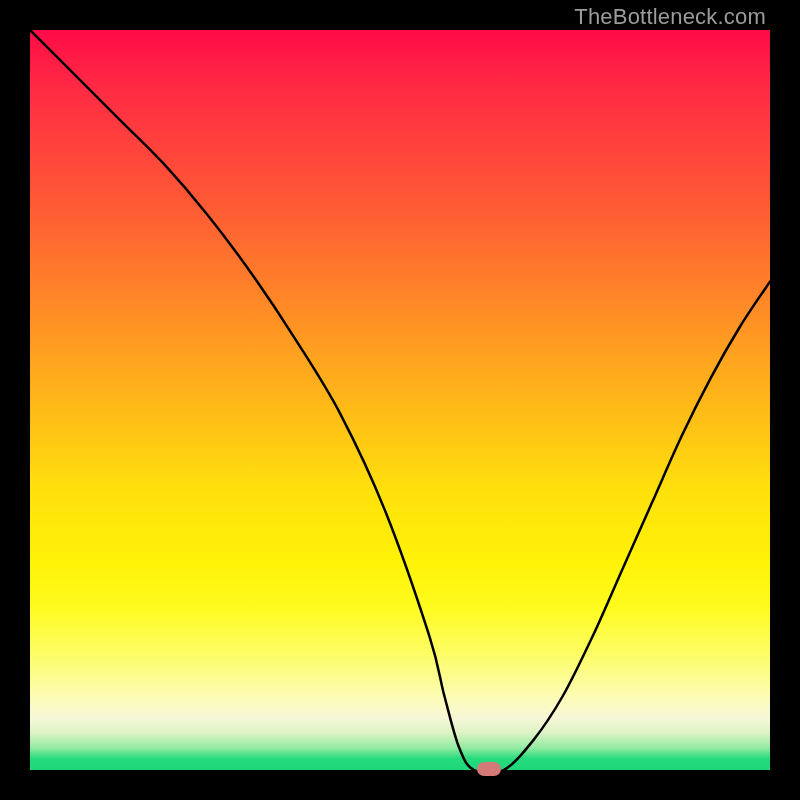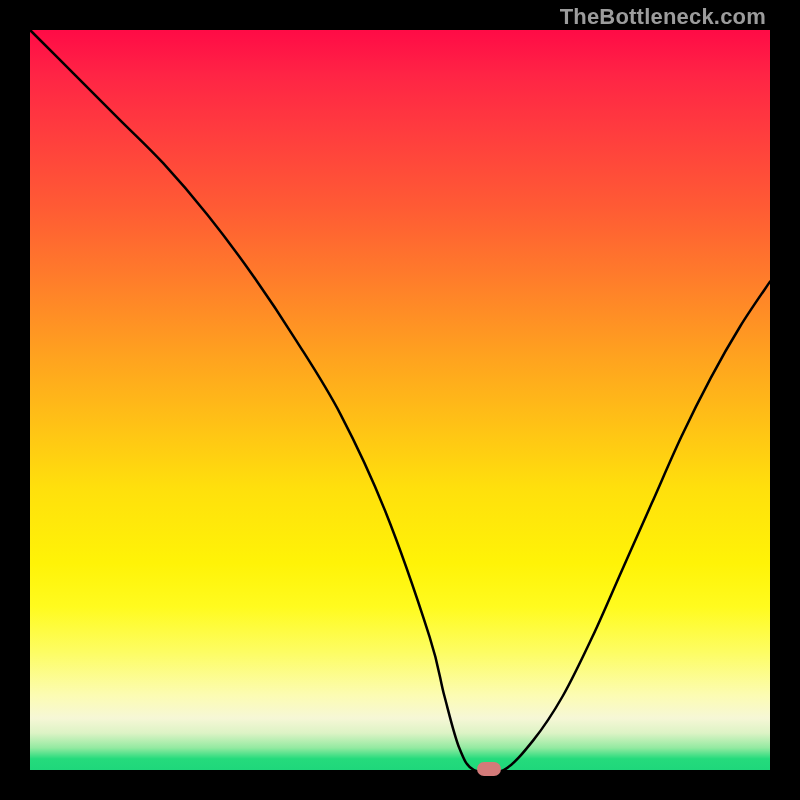--- a/index.html
+++ b/index.html
@@ -43,21 +43,21 @@
       #24db7c 98.5%,
       #1fd77b 100%
     );
   }
   .watermark {
     position: absolute;
     top: 4px;
     right: 34px;
     color: #9c9c9c;
     font-size: 22px;
-    font-weight: 700;
+    font-weight: 400;
     letter-spacing: 0.2px;
     user-select: none;
   }
   .marker {
     position: absolute;
     width: 24px;
     height: 14px;
     border-radius: 7px;
     background: #d37a79;
   }

